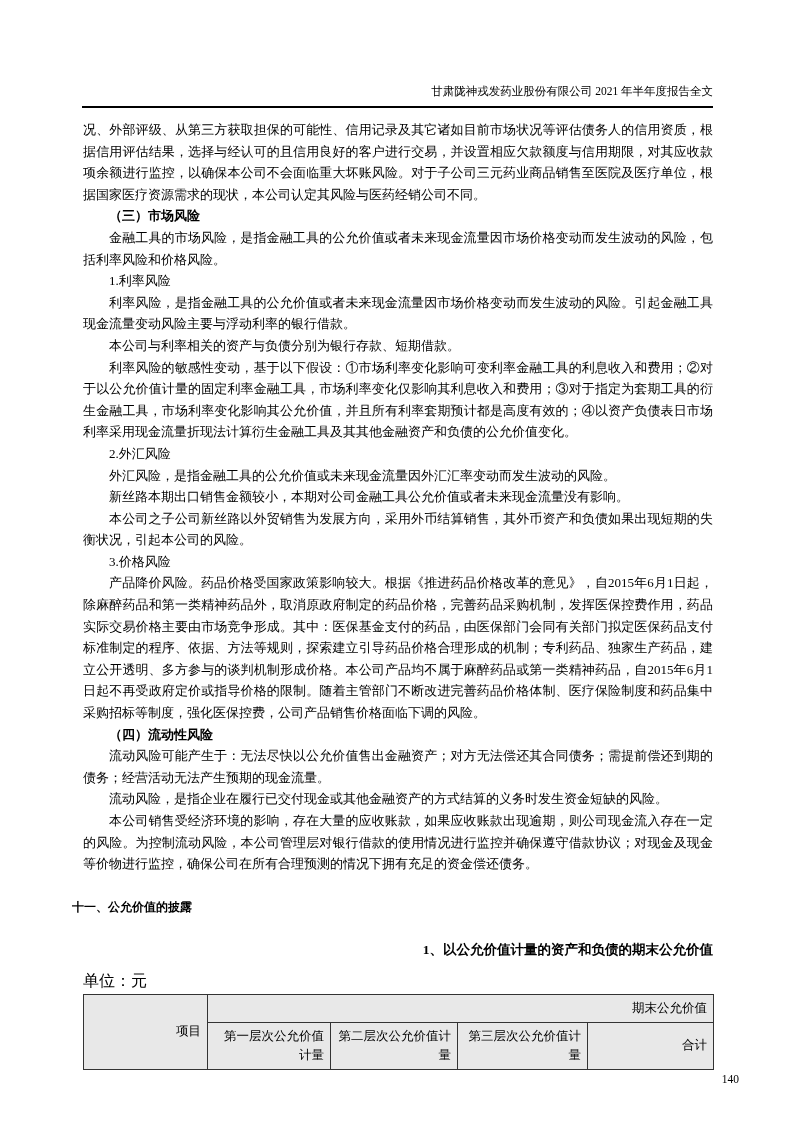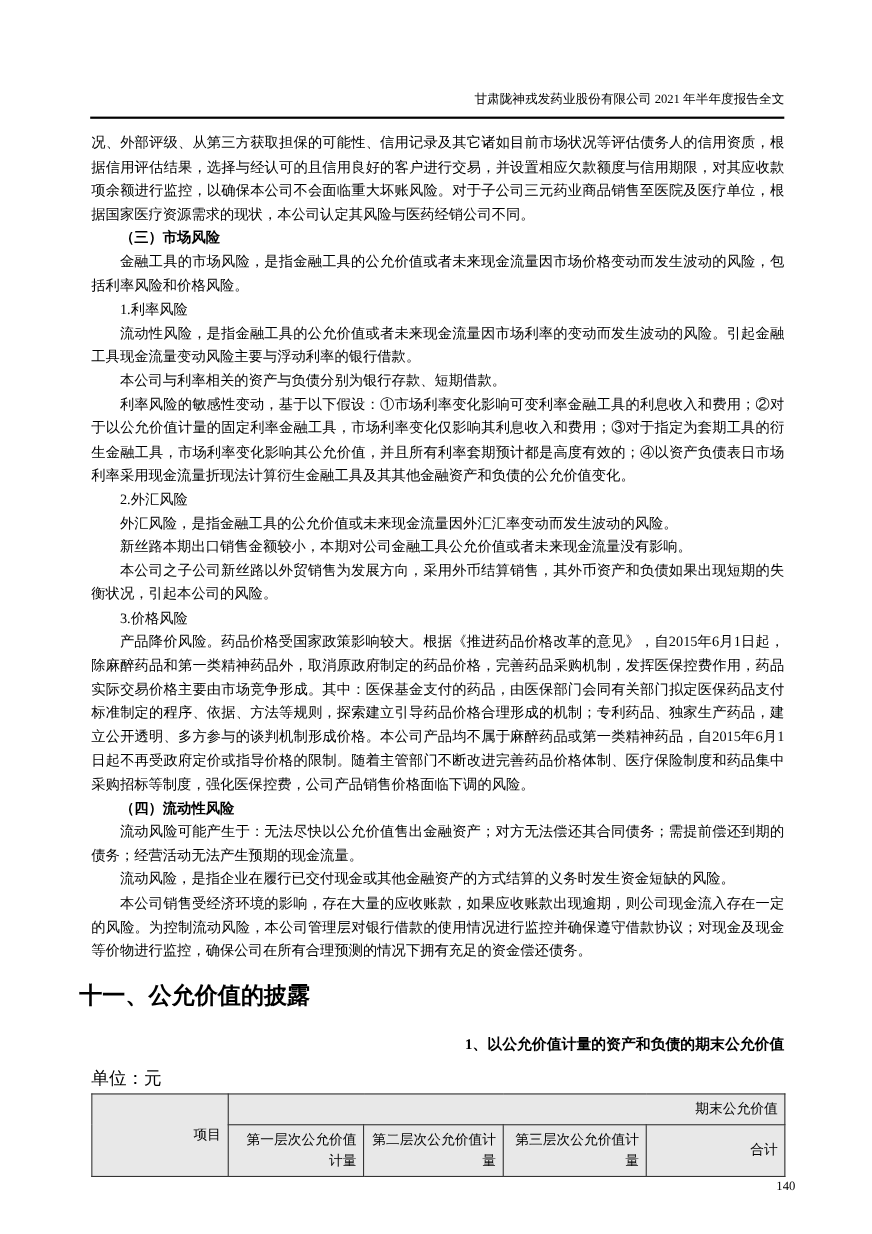--- a/index.html
+++ b/index.html
@@ -33,26 +33,25 @@
     font-size: 13px;
     line-height: 21.6px;
     text-align: justify;
   }
   .content p { margin: 0; }
   .flush  { text-indent: 0; }
   .para   { text-indent: 2em; }
   .bold-para { text-indent: 2em; font-weight: bold; }
   .section-title {
     margin: 21px 0 0 -11px !important;
-    font-size: 21px;
+    font-size: 12px;
     font-weight: bold;
     line-height: 23px;
     text-indent: 0;
     text-align: left;
-    font-family: Liberation Mono, monospace;
   }
   .sub-title {
     margin: 21px 0 0 -11px !important;
     font-size: 13.5px;
     font-weight: bold;
     line-height: 19px;
     text-indent: 0;
     text-align: right;
   }
   .unit-line {
@@ -74,42 +73,42 @@
     line-height: 19px;
     text-align: right;
     vertical-align: middle;
     padding: 2px 6px;
   }
   tr.row-top th { height: 28px; }
   tr.row-sub th { height: 47px; }
   .page-number {
     position: absolute;
     top: 1041px;
-    right: 70px;
+    right: 54px;
     font-size: 11.5px;
     line-height: 14px;
   }
 </style>
 </head>
 <body>
 
 <div class="page">
 
   <div class="doc-header">
     <span>甘肃陇神戎发药业股份有限公司 2021 年半年度报告全文</span>
   </div>
 
   <div class="content">
 
     <div id="paragraphs">
         <p class="flush">况、外部评级、从第三方获取担保的可能性、信用记录及其它诸如目前市场状况等评估债务人的信用资质，根据信用评估结果，选择与经认可的且信用良好的客户进行交易，并设置相应欠款额度与信用期限，对其应收款项余额进行监控，以确保本公司不会面临重大坏账风险。对于子公司三元药业商品销售至医院及医疗单位，根据国家医疗资源需求的现状，本公司认定其风险与医药经销公司不同。</p>
         <p class="bold-para">（三）市场风险</p>
         <p class="para">金融工具的市场风险，是指金融工具的公允价值或者未来现金流量因市场价格变动而发生波动的风险，包括利率风险和价格风险。</p>
         <p class="para">1.利率风险</p>
-        <p class="para">流动性风险，是指金融工具的公允价值或者未来现金流量因市场利率的变动而发生波动的风险。引起金融工具现金流量变动风险主要与浮动利率的银行借款。</p>
+        <p class="para">利率风险，是指金融工具的公允价值或者未来现金流量因市场价格变动而发生波动的风险。引起金融工具现金流量变动风险主要与浮动利率的银行借款。</p>
         <p class="para">本公司与利率相关的资产与负债分别为银行存款、短期借款。</p>
         <p class="para">利率风险的敏感性变动，基于以下假设：①市场利率变化影响可变利率金融工具的利息收入和费用；②对于以公允价值计量的固定利率金融工具，市场利率变化仅影响其利息收入和费用；③对于指定为套期工具的衍生金融工具，市场利率变化影响其公允价值，并且所有利率套期预计都是高度有效的；④以资产负债表日市场利率采用现金流量折现法计算衍生金融工具及其其他金融资产和负债的公允价值变化。</p>
         <p class="para">2.外汇风险</p>
         <p class="para">外汇风险，是指金融工具的公允价值或未来现金流量因外汇汇率变动而发生波动的风险。</p>
         <p class="para">新丝路本期出口销售金额较小，本期对公司金融工具公允价值或者未来现金流量没有影响。</p>
         <p class="para">本公司之子公司新丝路以外贸销售为发展方向，采用外币结算销售，其外币资产和负债如果出现短期的失衡状况，引起本公司的风险。</p>
         <p class="para">3.价格风险</p>
         <p class="para">产品降价风险。药品价格受国家政策影响较大。根据《推进药品价格改革的意见》，自2015年6月1日起，除麻醉药品和第一类精神药品外，取消原政府制定的药品价格，完善药品采购机制，发挥医保控费作用，药品实际交易价格主要由市场竞争形成。其中：医保基金支付的药品，由医保部门会同有关部门拟定医保药品支付标准制定的程序、依据、方法等规则，探索建立引导药品价格合理形成的机制；专利药品、独家生产药品，建立公开透明、多方参与的谈判机制形成价格。本公司产品均不属于麻醉药品或第一类精神药品，自2015年6月1日起不再受政府定价或指导价格的限制。随着主管部门不断改进完善药品价格体制、医疗保险制度和药品集中采购招标等制度，强化医保控费，公司产品销售价格面临下调的风险。</p>
         <p class="bold-para">（四）流动性风险</p>
         <p class="para">流动风险可能产生于：无法尽快以公允价值售出金融资产；对方无法偿还其合同债务；需提前偿还到期的债务；经营活动无法产生预期的现金流量。</p>

